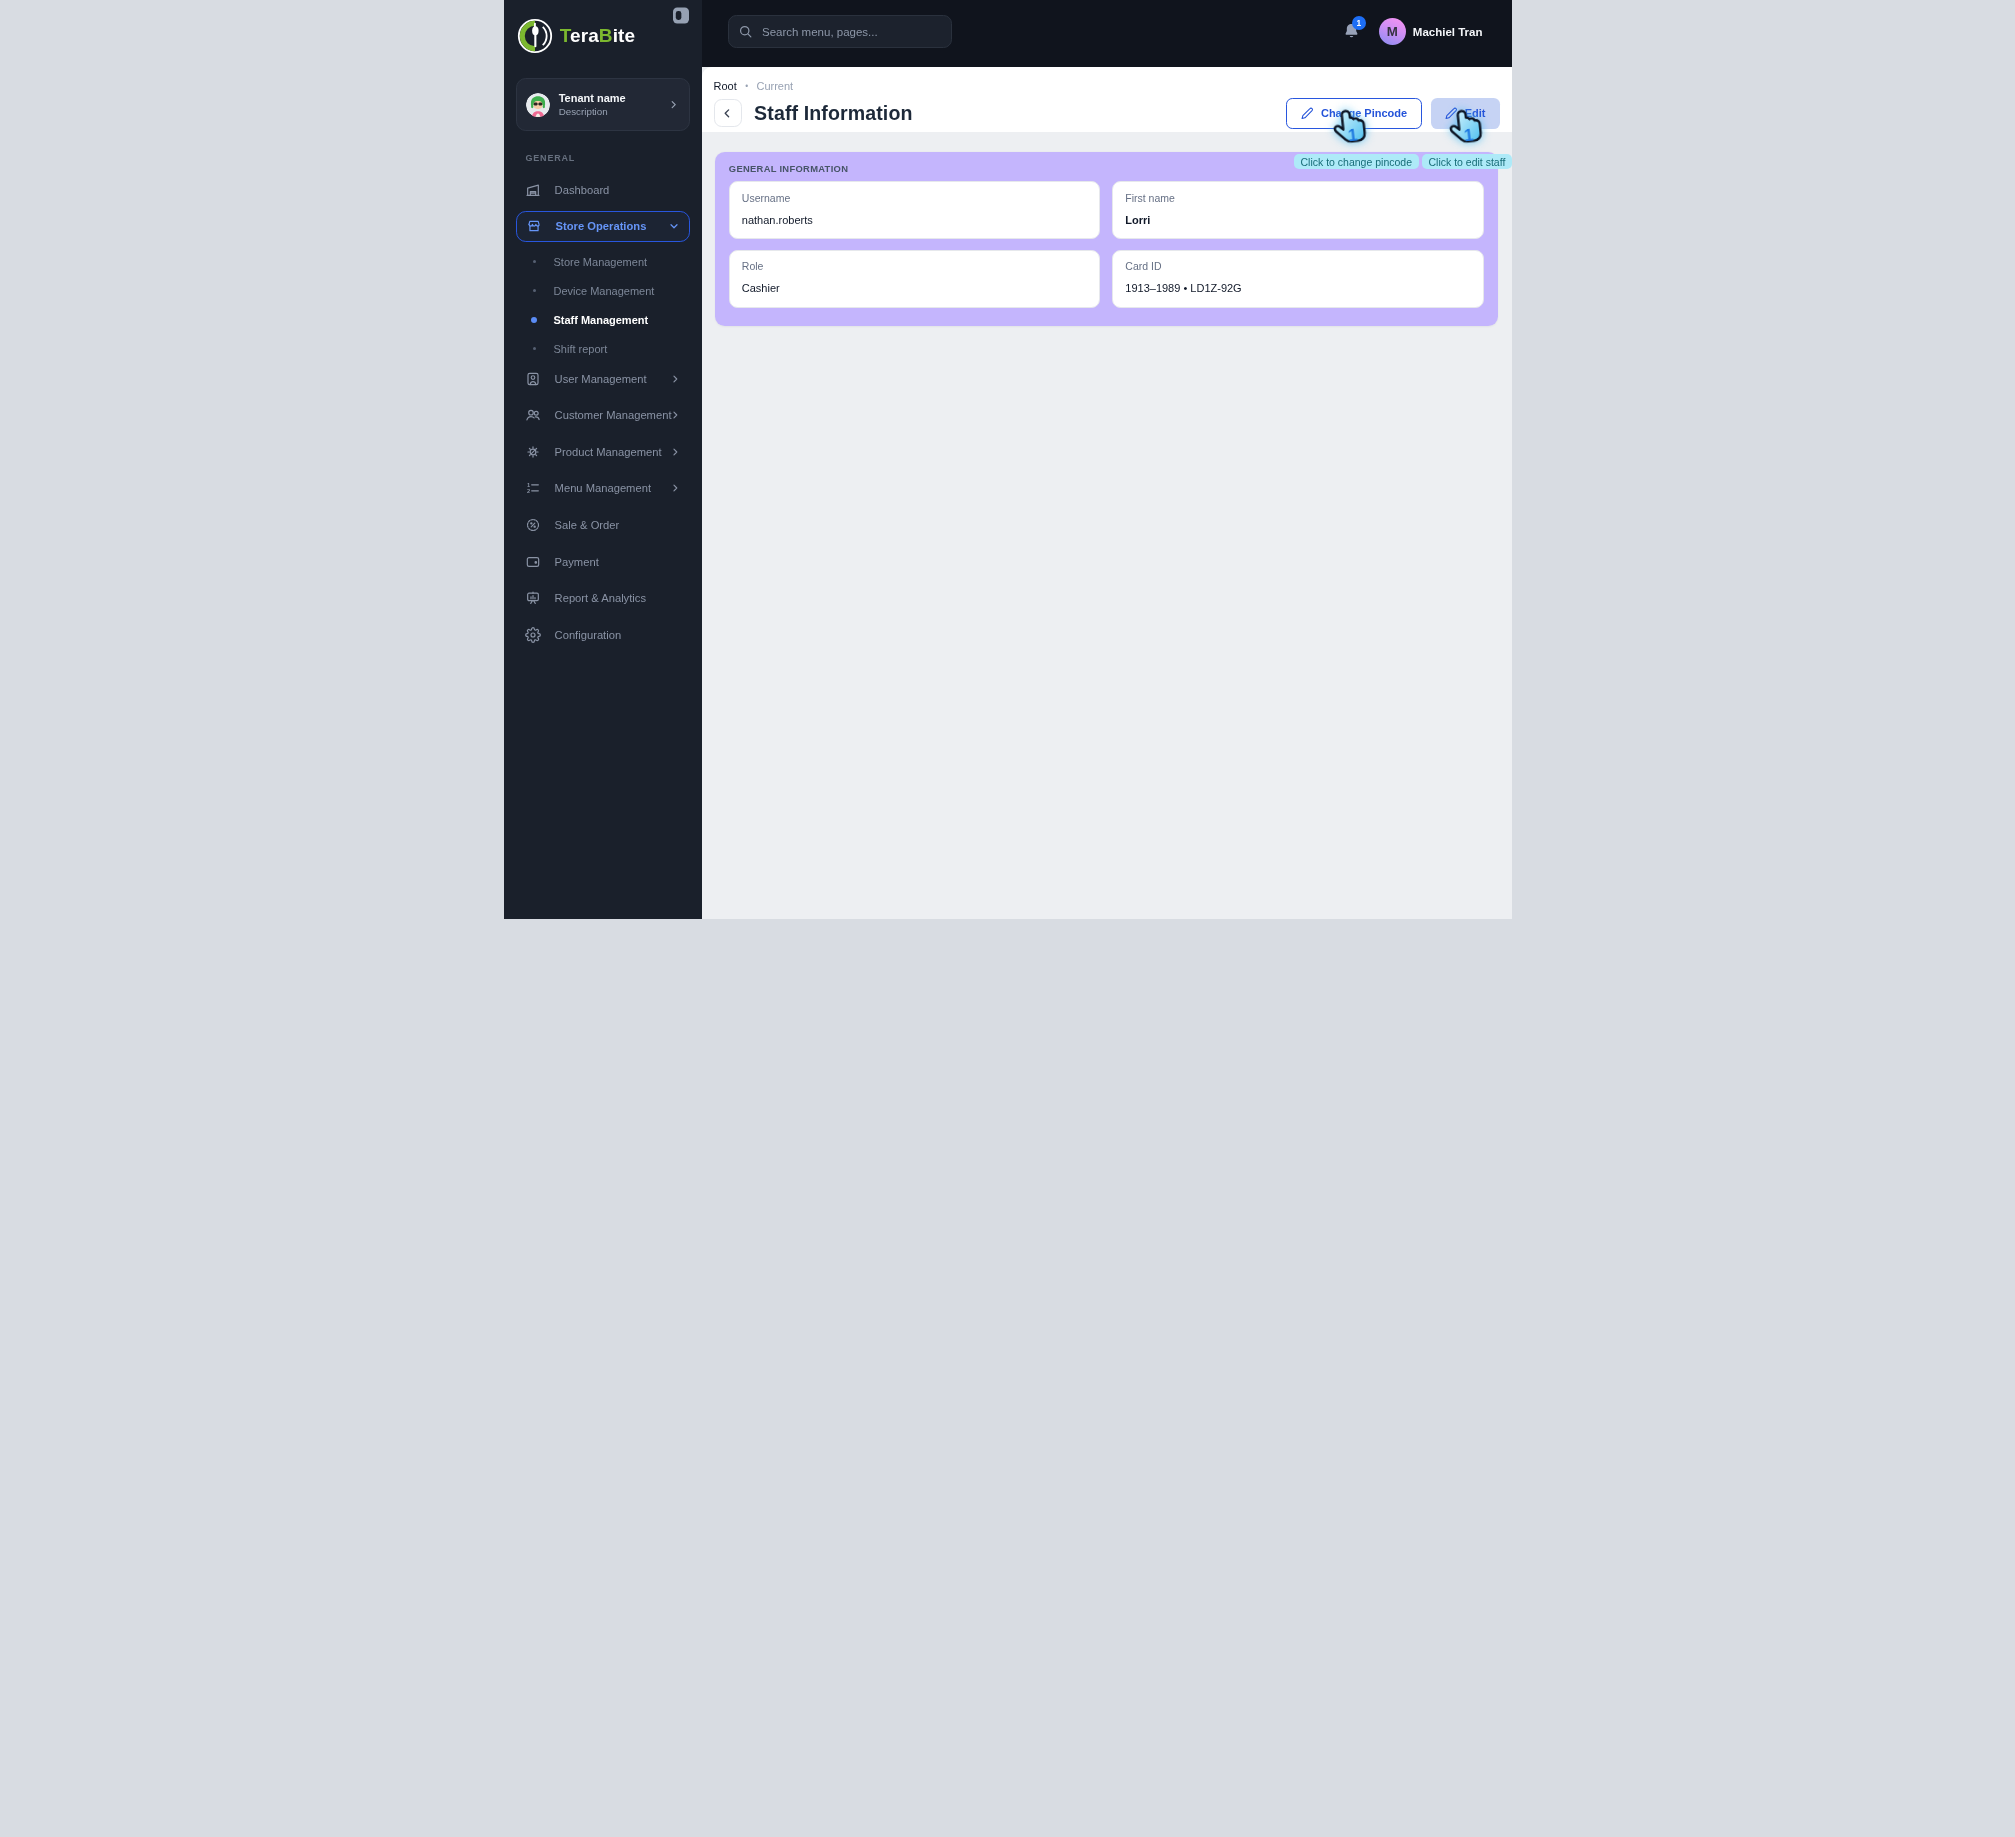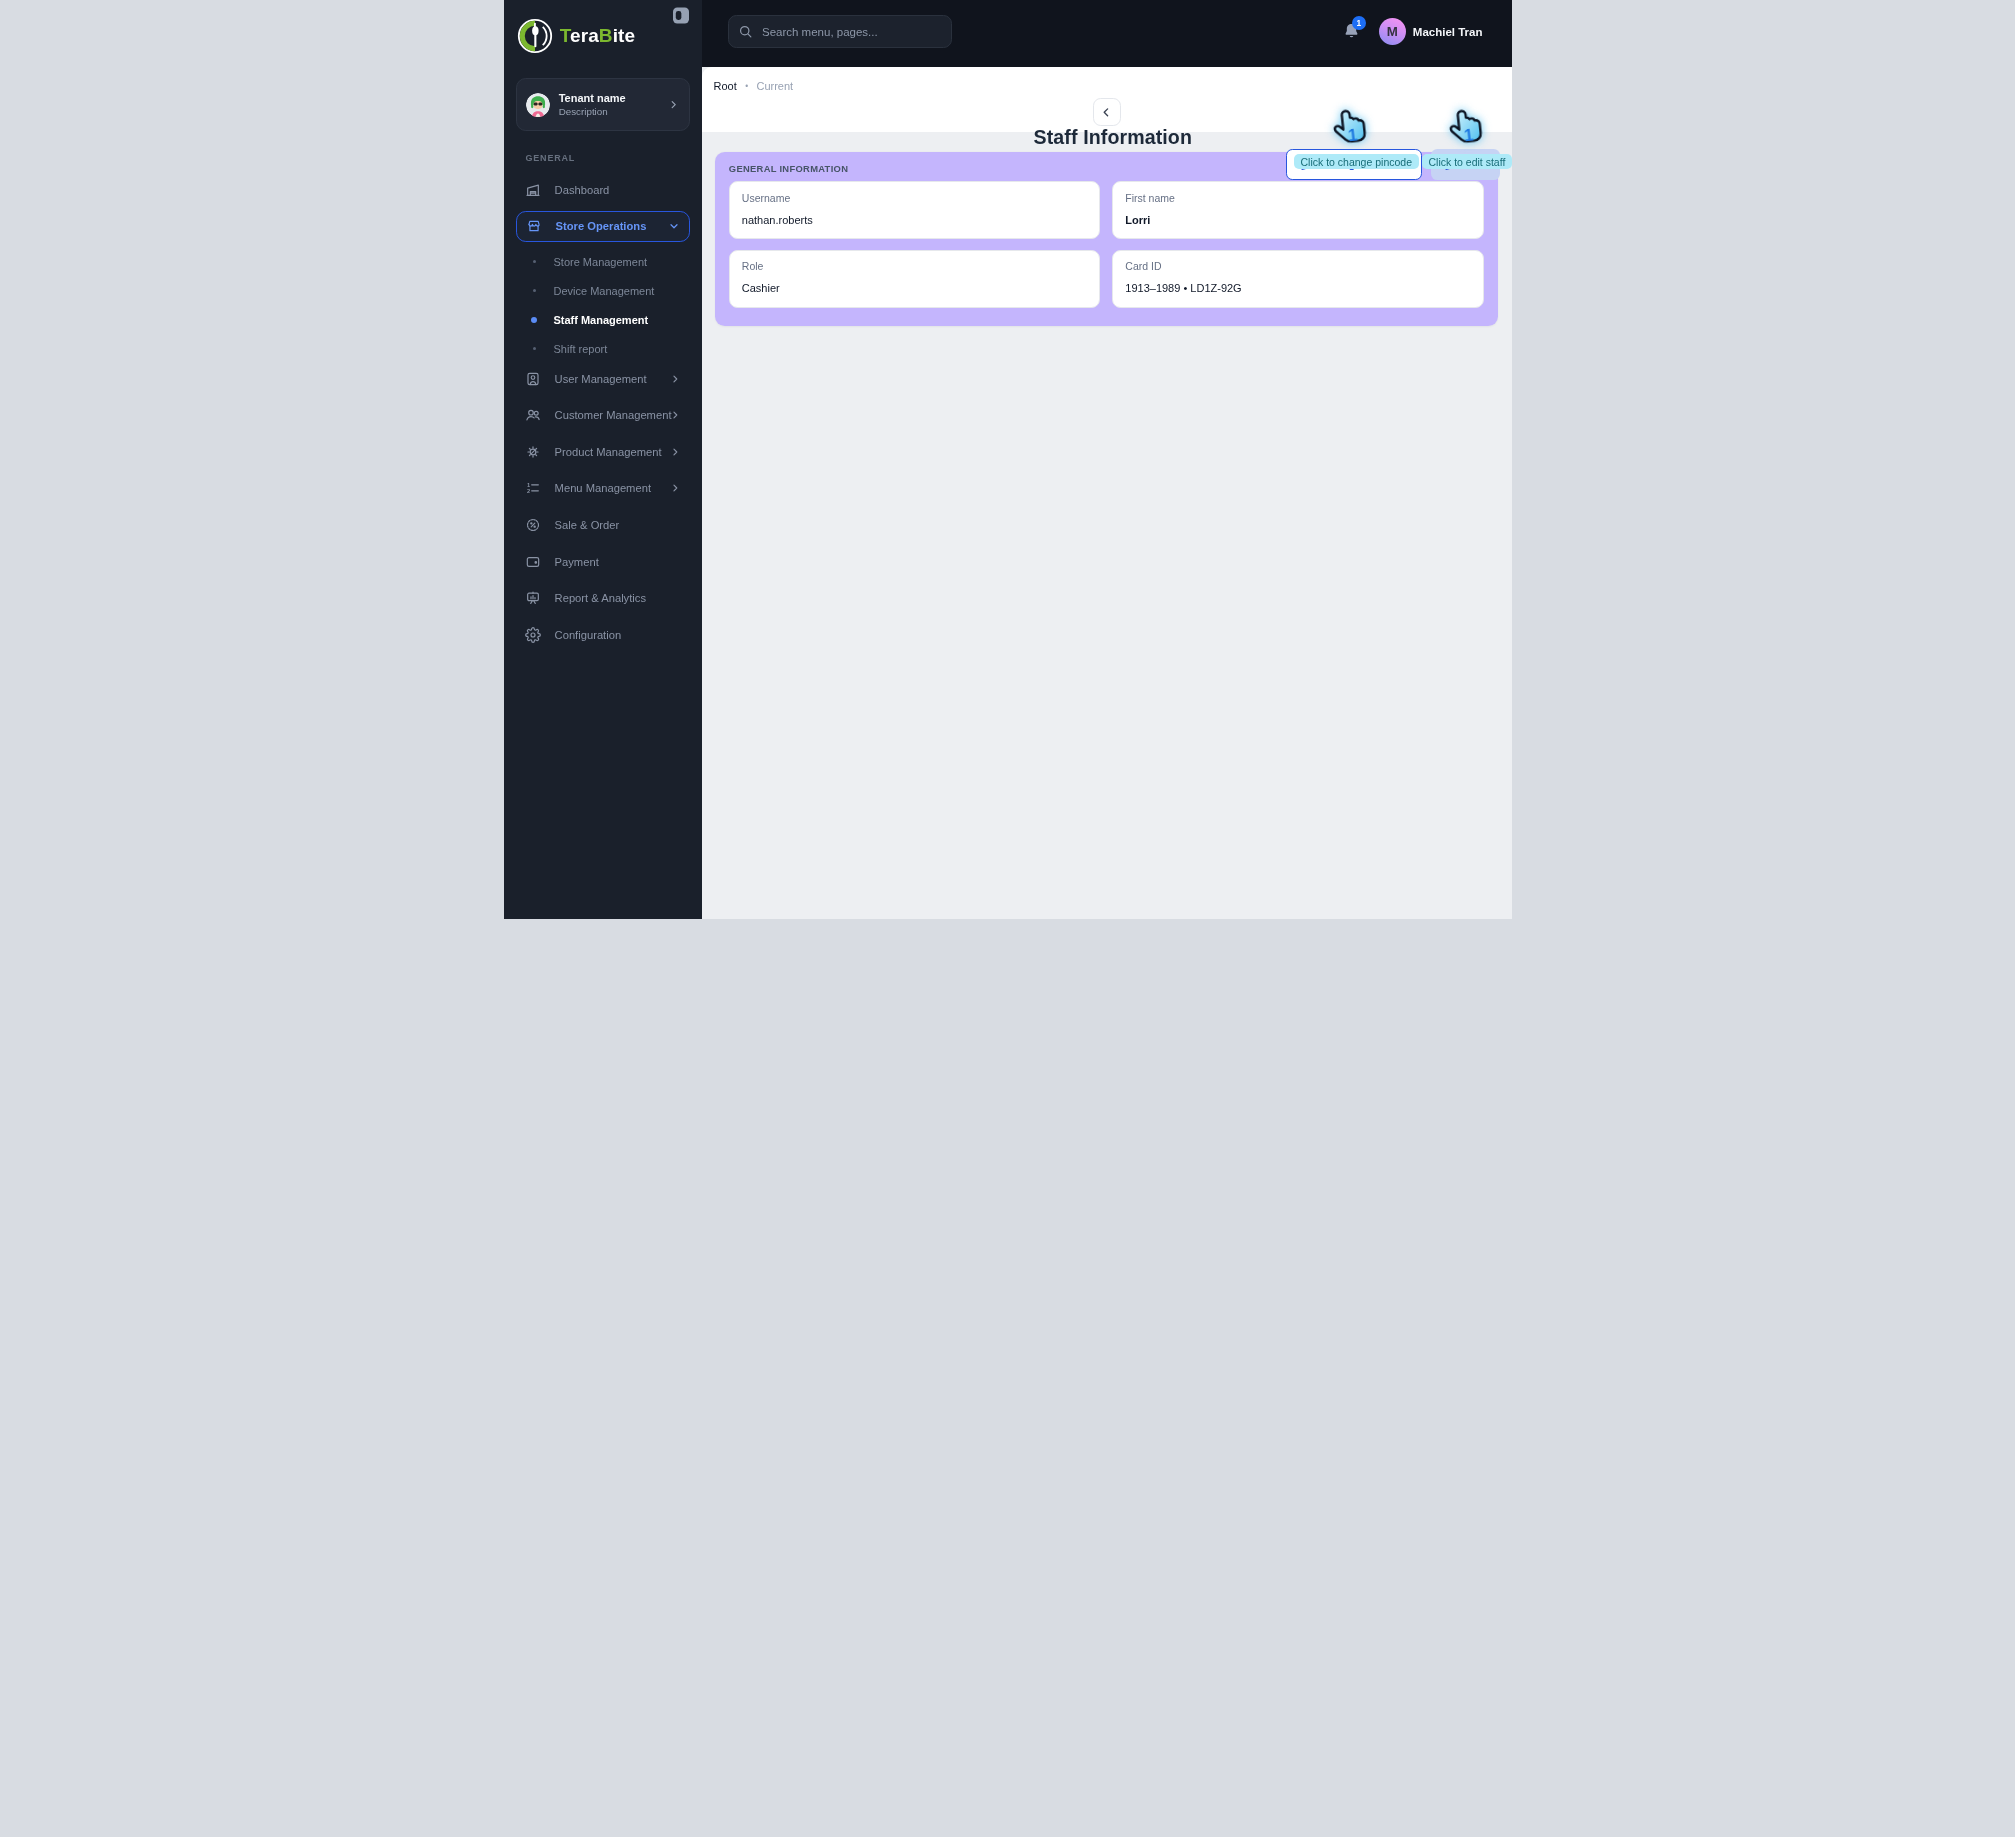--- a/index.html
+++ b/index.html
@@ -86,21 +86,21 @@
   
   .content{flex:1;display:flex;flex-direction:column;min-width:0;background:var(--content-bg,#edeff2);}
   .page-head{
     background:#ffffff;border-top-left-radius:9.8px;height:65px;flex:0 0 65px;
     padding:12.6px 12px 0 12px;position:relative;z-index:1;
   }
   .breadcrumb{display:flex;align-items:center;font-size:11px;}
   .crumb-root{color:#101828;font-weight:500;cursor:pointer;}
   .crumb-sep{color:#98a2b3;margin:0 8.4px;font-size:8.4px;}
   .crumb-current{color:#98a2b3;}
-  .title-row{display:flex;align-items:center;margin-top:6.3px;flex-direction:column;}
+  .title-row{display:flex;align-items:center;margin-top:6.3px;}
   .back-btn{
     width:28px;height:28px;border:0.7px solid #e4e7ec;border-radius:7.7px;background:#fff;
     display:flex;align-items:center;justify-content:center;cursor:pointer;flex:0 0 auto;
   }
   .page-title{margin:0 0 0 12.6px;font-size:19.6px;font-weight:800;color:#1d2939;letter-spacing:0.1px;}
   .actions{margin-left:auto;display:flex;align-items:center;gap:9px;}
   .btn{
     height:31px;border-radius:6.3px;display:flex;align-items:center;gap:7px;
     font-size:11px;font-weight:bold;cursor:pointer;font-family:"Liberation Sans",sans-serif;
   }

